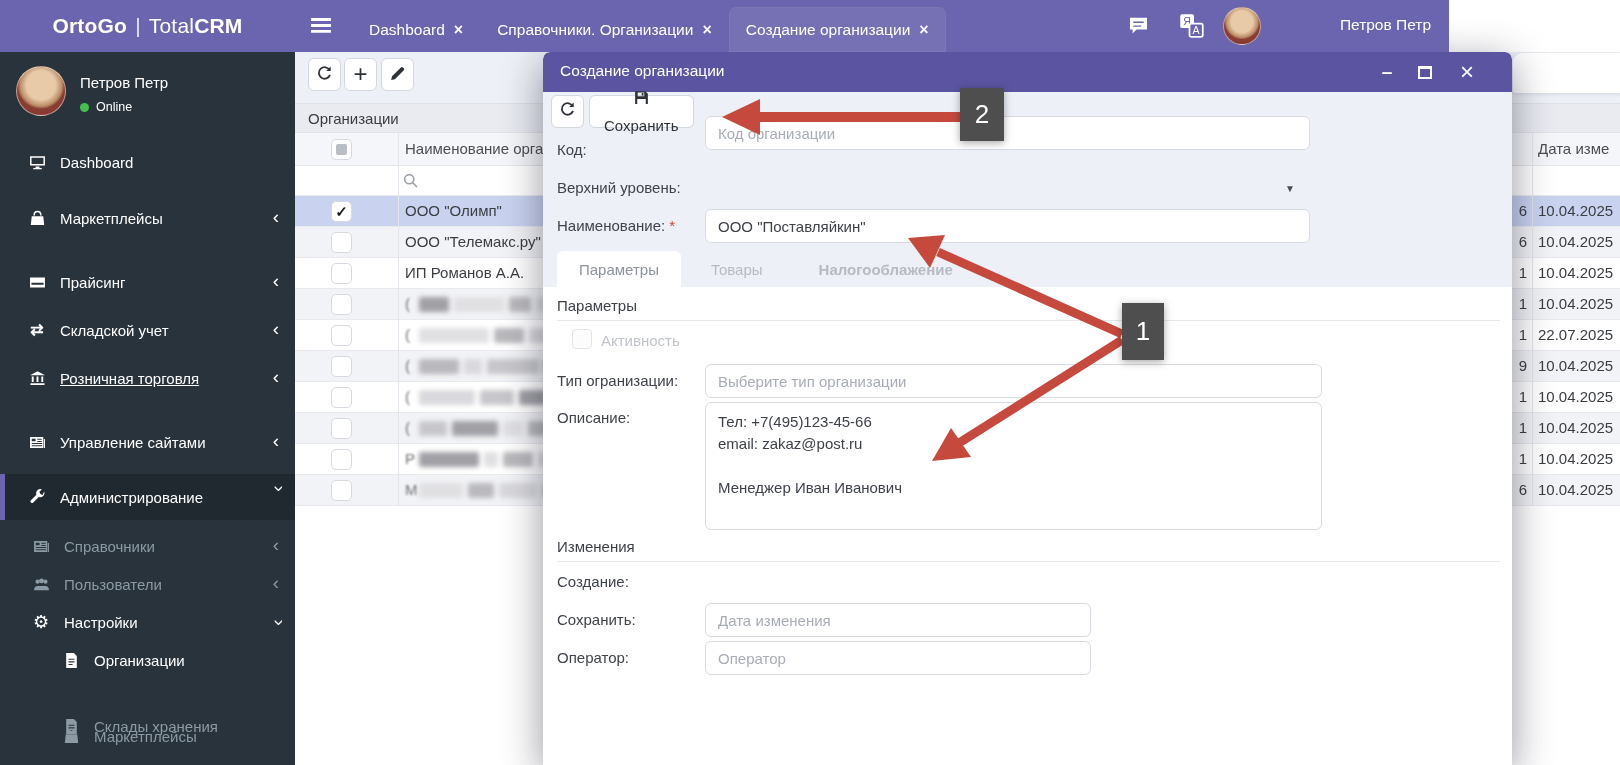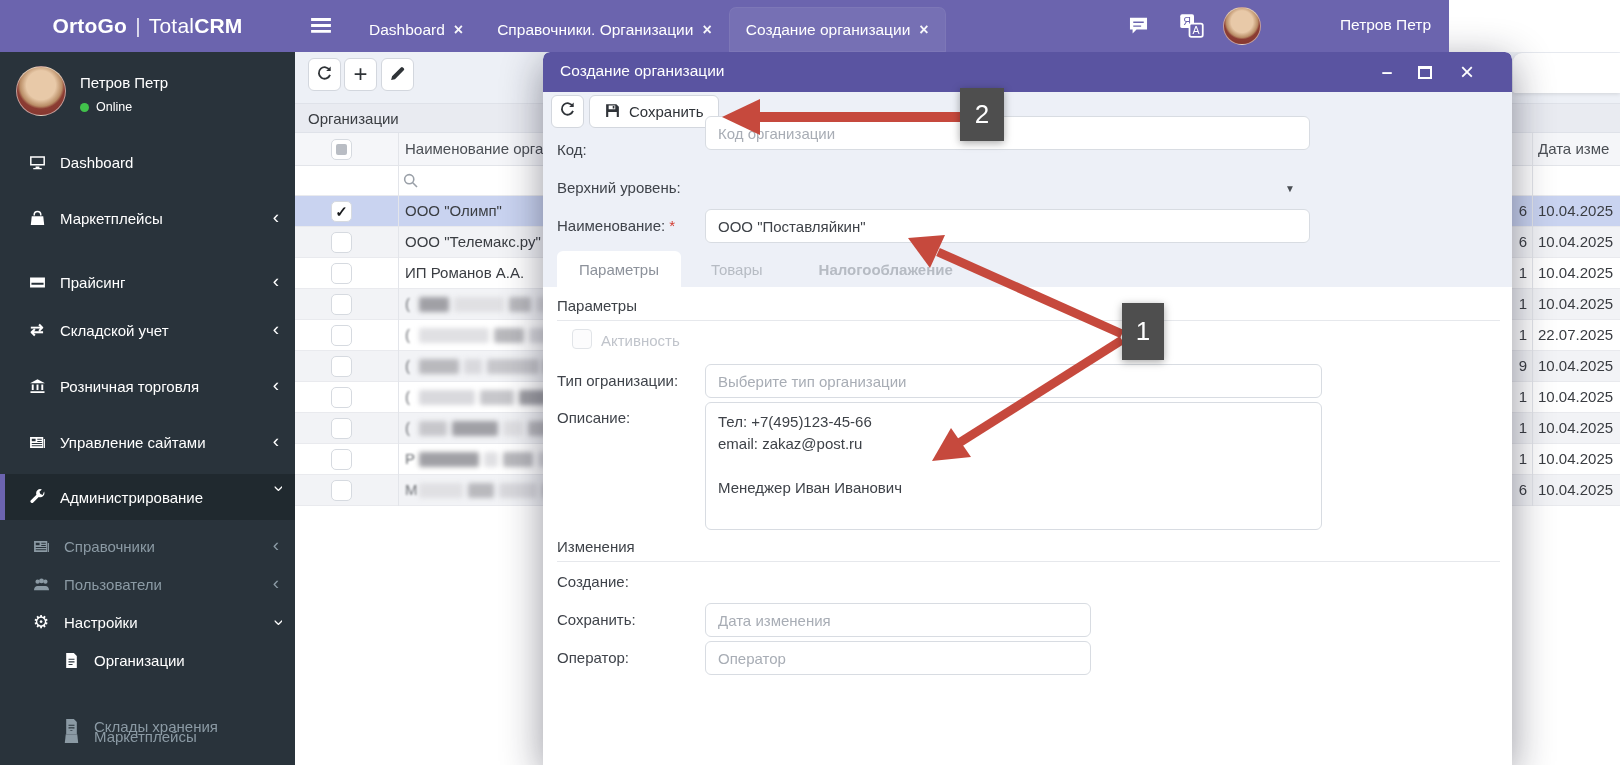--- a/index.html
+++ b/index.html
@@ -84,21 +84,21 @@
   .modal-header { position:absolute; left:0; top:0; width:969px; height:40px; background:#5a54a1; border-radius:7px 7px 0 0;
                   color:#fff; }
   .modal-title { position:absolute; left:17px; top:10px; font-size:15.5px; }
   .win-btn { position:absolute; top:0; width:30px; height:40px; display:flex; align-items:center; justify-content:center;
              color:#fff; font-size:19px; cursor:pointer; }
   .win-btn.minb { right:110px; font-weight:bold; }
   .win-btn.maxb { right:72px; }
   .win-btn.maxb i { width:14px; height:13px; border:2px solid #fff; border-top-width:3px; display:block; }
   .win-btn.closeb { right:30px; font-size:24px; }
   .m-toolbtn { position:absolute; background:#fff; border:1px solid #d3d7de; border-radius:6px; display:flex;
-               align-items:center; justify-content:center; gap:8px; color:#2f3338; cursor:pointer; }
+               align-items:center; justify-content:center; gap:8px; color:#2f3338; cursor:pointer;flex-direction:column; }
   .m-toolbtn svg { width:17px; height:17px; }
   .m-refresh { left:8px; top:43px; width:33px; height:33px; }
   .m-save { left:46px; top:43px; height:33px; padding:0 14px; font-size:15px; }
   .f-label { position:absolute; left:14px; font-size:15px; color:#3f434a; white-space:nowrap; }
   .f-label .req { color:#d23b30; margin-left:4px; }
   .f-input { position:absolute; left:162px; width:605px; height:34px; background:#fff; border:1px solid #d8dce2;
              border-radius:6px; font-size:15px; color:#3e4248; padding:0 12px; font-family:"Liberation Sans",sans-serif; }
   .f-input::placeholder { color:#a8adb5; opacity:1; }
   .f-caret { position:absolute; left:742px; font-size:10px; color:#4a4e54; pointer-events:none; }
   .m-tabs { position:absolute; left:14px; top:199px; height:36px; display:flex; align-items:stretch; font-size:15px; }
@@ -345,21 +345,21 @@
           <span>Прайсинг</span>
           <span class="chev ">‹</span>
         </div>
         <div class="side-item" style="top: 264px;">
           <span class="icn">
             <span class="char-ico" style="font-weight:bold">⇄</span>
           </span>
           <span>Складской учет</span>
           <span class="chev ">‹</span>
         </div>
-        <div class="side-item" style="top: 320px;">
+        <div class="side-item" style="top: 312px; text-decoration: underline;">
           <span class="icn">
             <svg viewBox="0 0 16 16">
               <path fill="currentColor" d="M8 1.2 15 5H1zM2.6 6h1.8v5.4H2.6zM7.1 6h1.8v5.4H7.1zM11.6 6h1.8v5.4h-1.8zM1.4 12.4h13.2v1.8H1.4z"></path>
             </svg>
           </span>
           <span>Розничная торговля</span>
           <span class="chev ">‹</span>
         </div>
         <div class="side-item" style="top: 376px;">
           <span class="icn">

